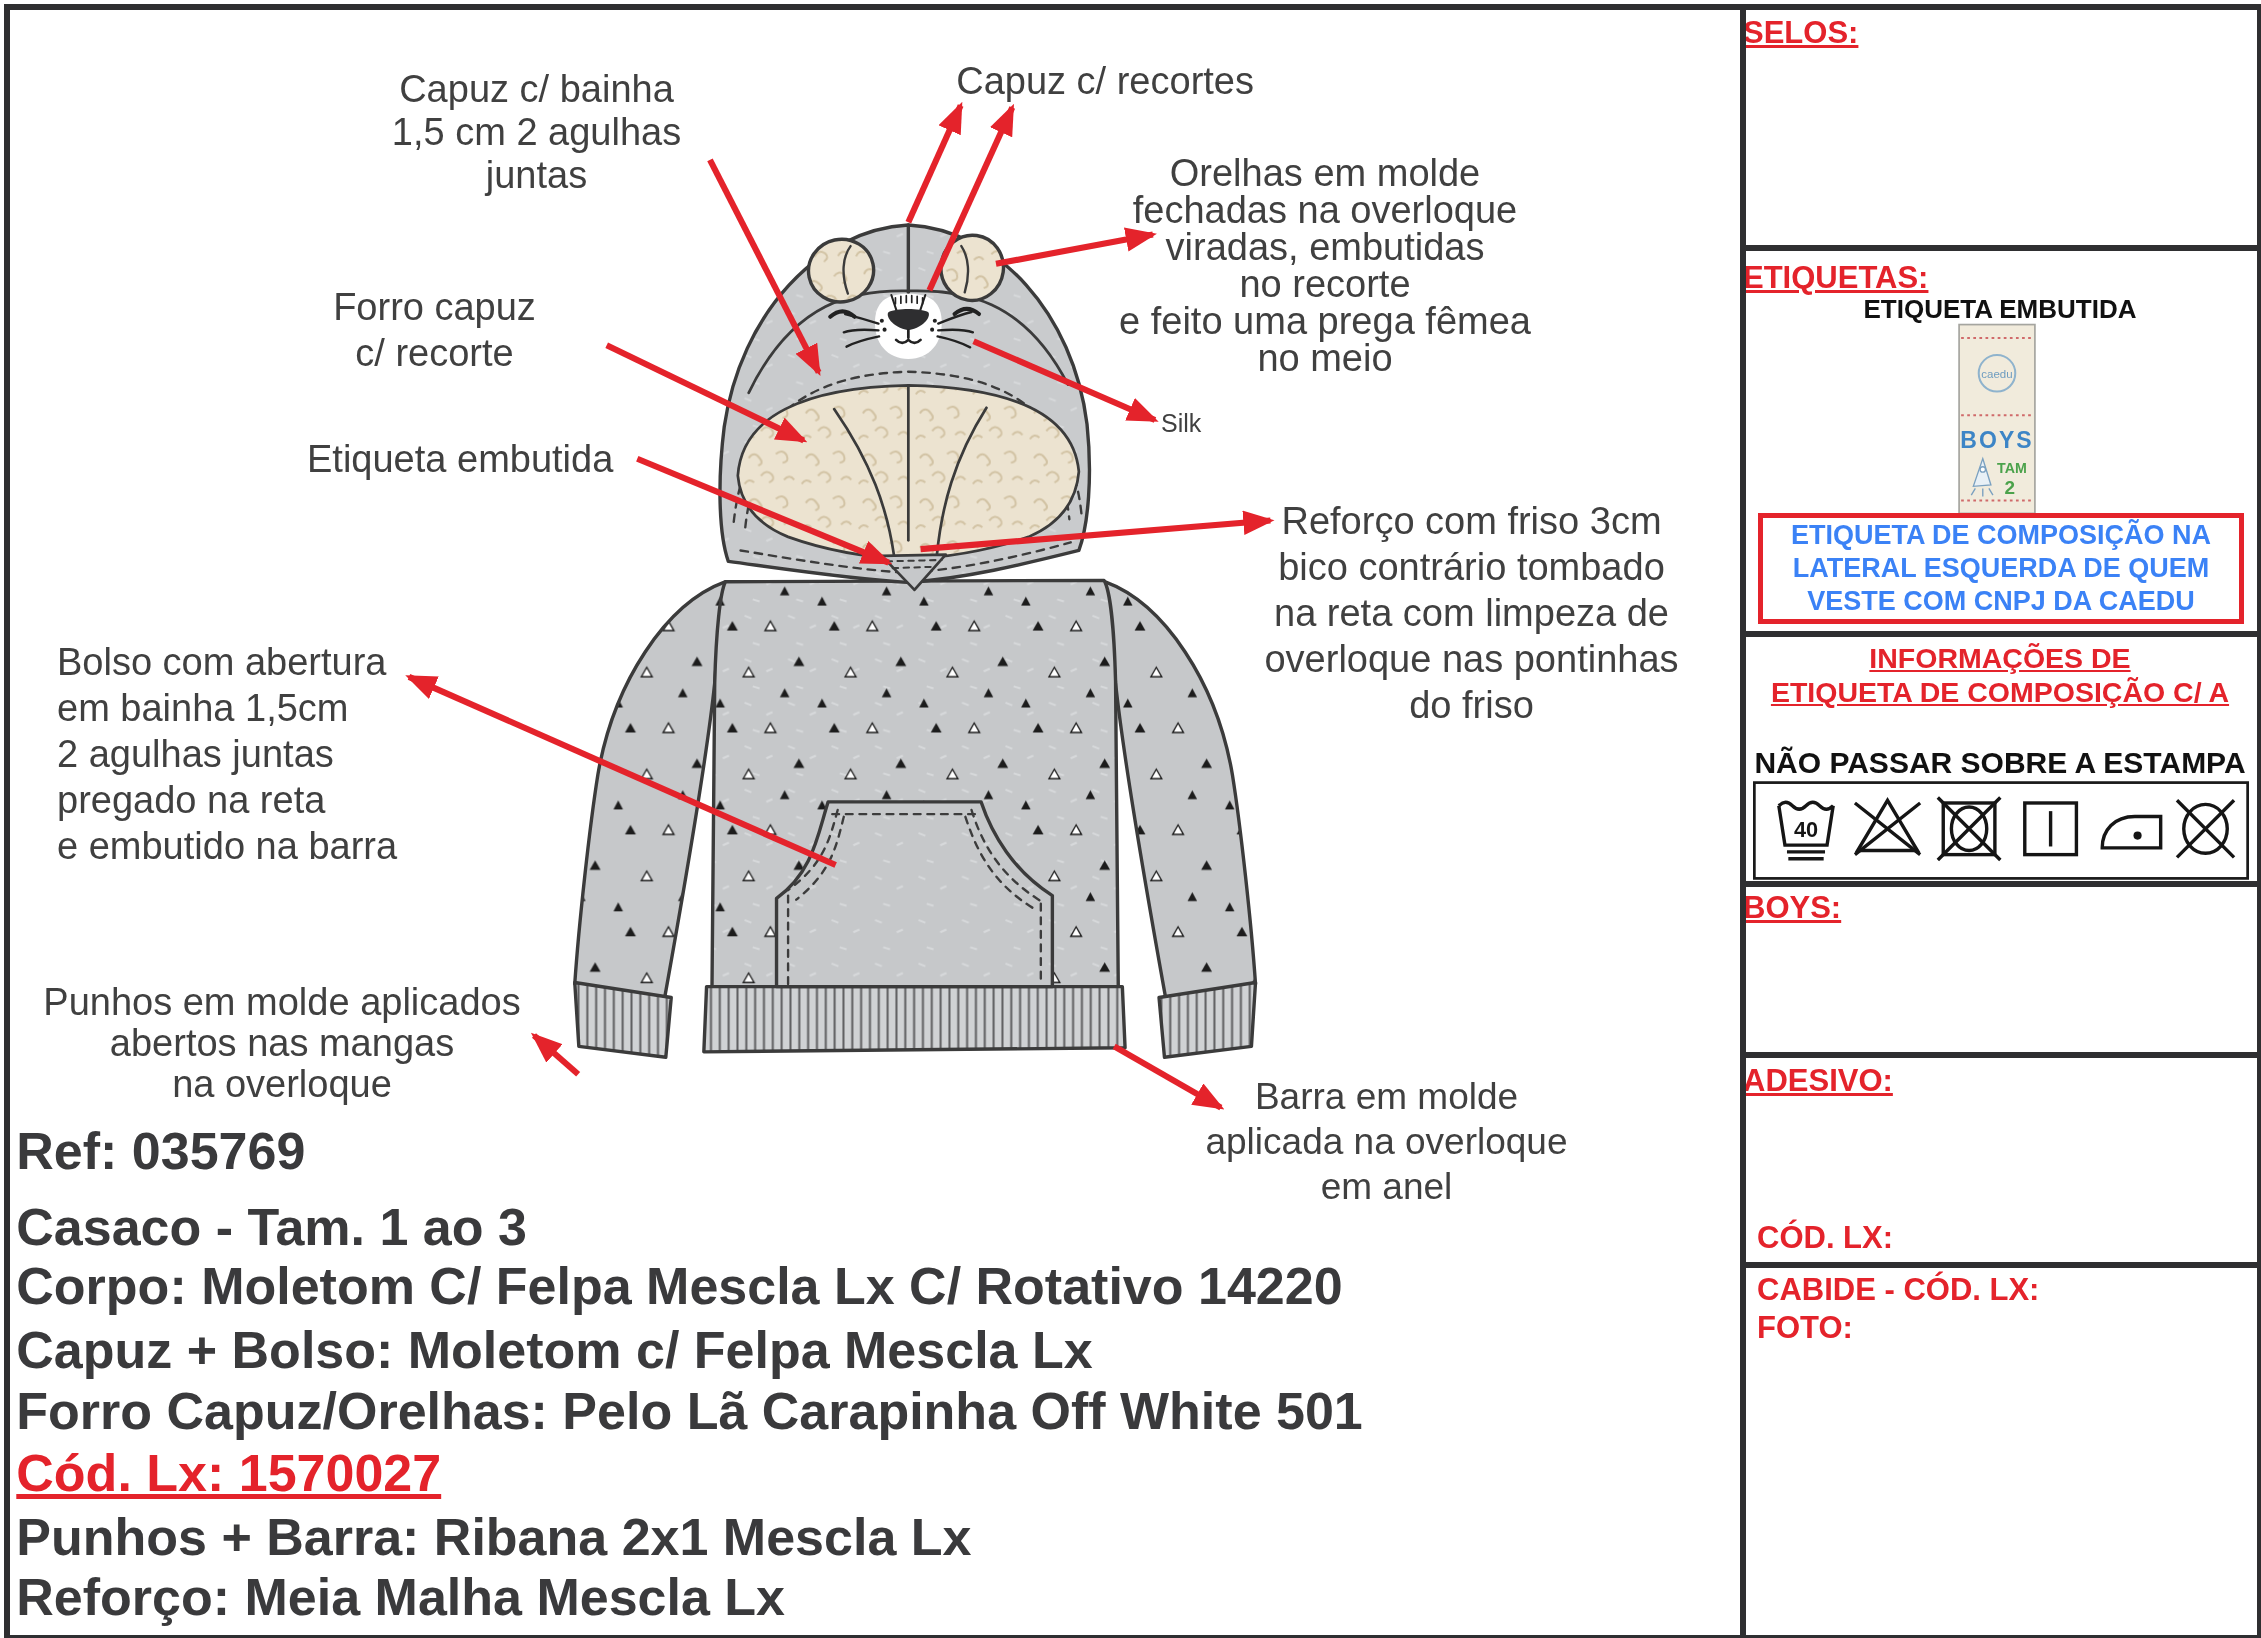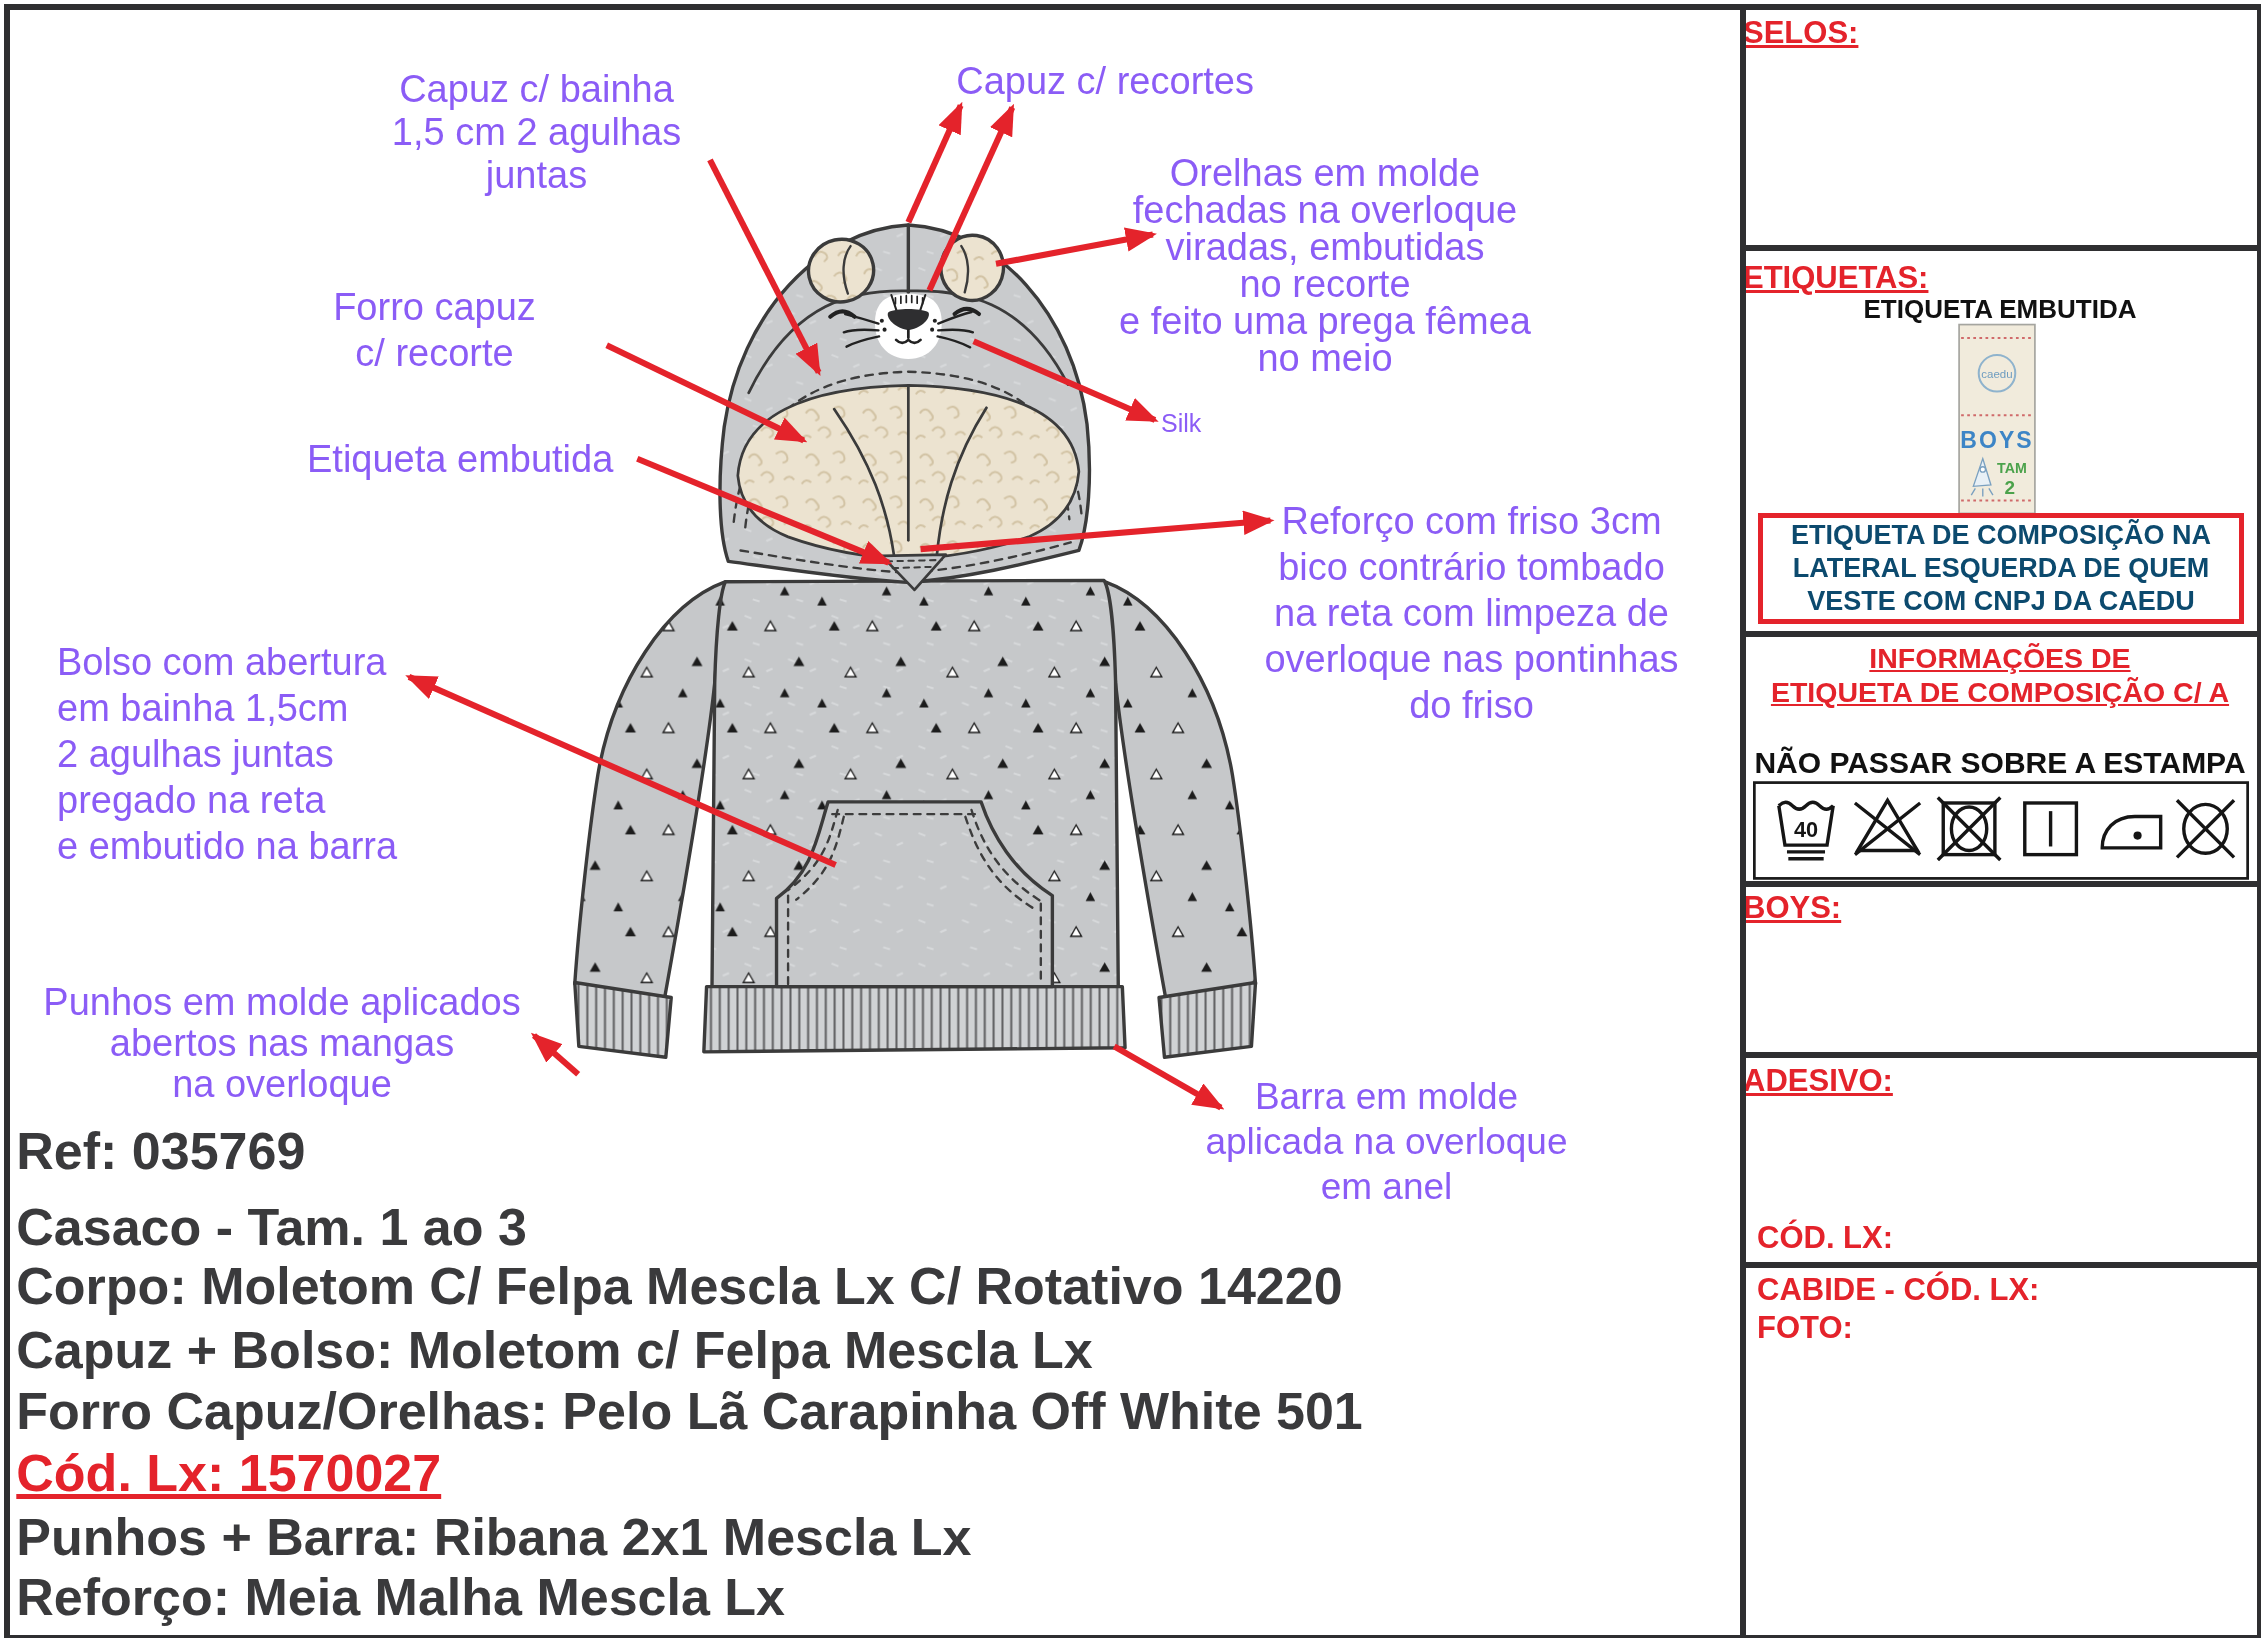--- a/index.html
+++ b/index.html
@@ -4,34 +4,34 @@
 <style>
   html,body{margin:0;padding:0;background:#ffffff;}
   body{width:2261px;height:1639px;position:relative;overflow:hidden;
        font-family:"Liberation Sans", sans-serif;}
   .abs{position:absolute;}
   
   .page-border{left:4.1px;top:4.1px;width:2247px;height:1625px;border:6.1px solid #2f2f31;}
   .vdiv{left:1740px;top:4.1px;width:6.1px;height:1631px;background:#2f2f31;}
   .hdiv{left:1743px;width:514px;height:6.1px;background:#2f2f31;}
   
-  .ann{color:#8b5cf6;font-size:38px;line-height:43px;white-space:nowrap;}
+  .ann{color:#404040;font-size:38px;line-height:43px;white-space:nowrap;}
   .ann div{white-space:nowrap;}
   
   .fline{position:absolute;width:1726px;left:16.3px;text-align:left;color:#3a3a3c;
          font-size:52px;font-weight:bold;white-space:nowrap;}
   .fline.red{color:#e4232b;text-decoration:underline;}
   
   .sb-h{color:#e4232b;font-weight:bold;font-size:31px;text-decoration:underline;
         width:514px;left:1743px;text-align:left;}
   .sb-left{color:#e4232b;font-weight:bold;font-size:31px;left:1757px;white-space:nowrap;}
   .sb-black{color:#111;font-weight:bold;width:514px;left:1743px;text-align:center;white-space:nowrap;}
   .notice-box{left:1758px;top:513px;width:476px;height:101px;border:5.4px solid #e4232b;
               display:flex;flex-direction:column;justify-content:center;}
-  .notice-box div{color:#0c4a6e;font-weight:bold;font-size:27px;line-height:33px;
+  .notice-box div{color:#3b82f6;font-weight:bold;font-size:27px;line-height:33px;
                   text-align:center;white-space:nowrap;}
   .inf-h{color:#e4232b;font-weight:bold;font-size:28.5px;line-height:34px;text-decoration:underline;
          width:514px;left:1743px;text-align:center;white-space:nowrap;}
   svg text{font-family:"Liberation Sans", sans-serif;}
 </style>
 </head>
 <body>
 
 <svg class="abs" style="left:0;top:0" width="2261" height="1639" viewBox="0 0 3328 2412">
   <defs>

